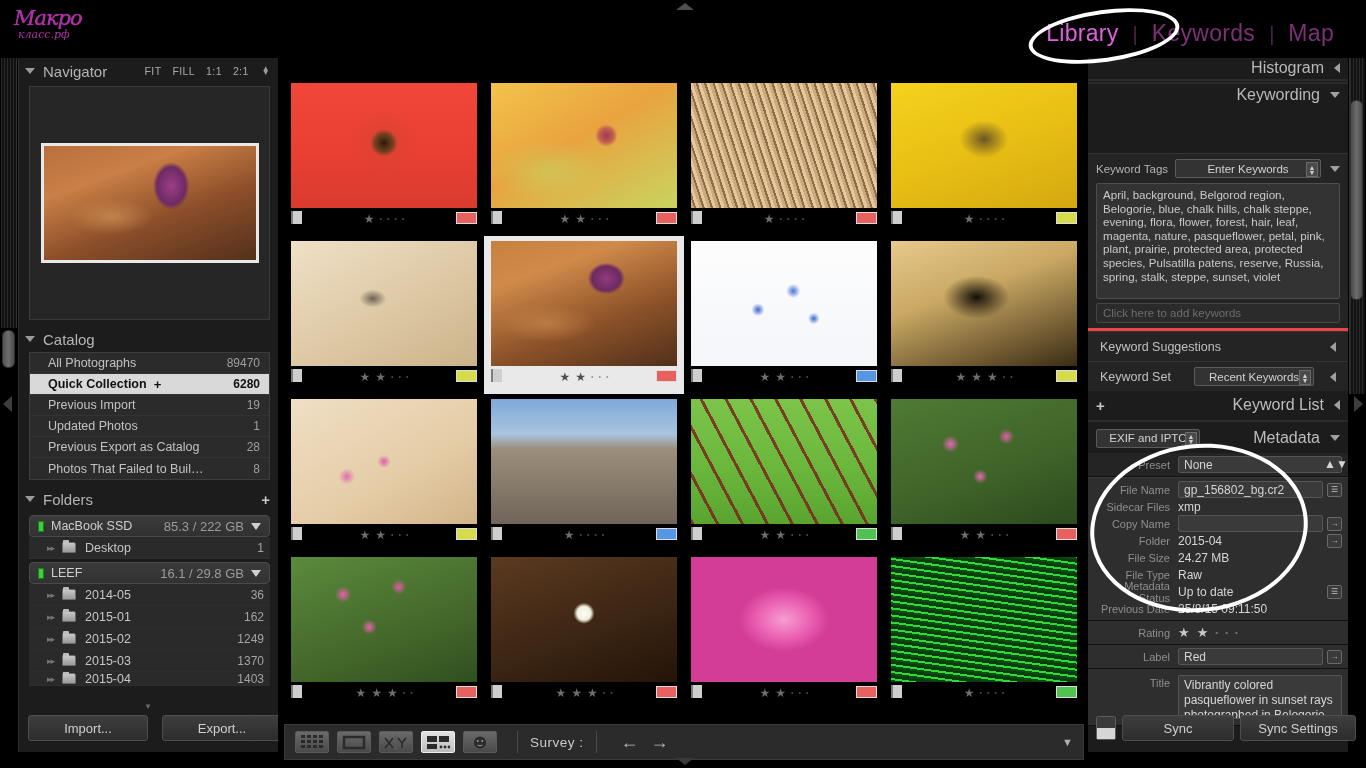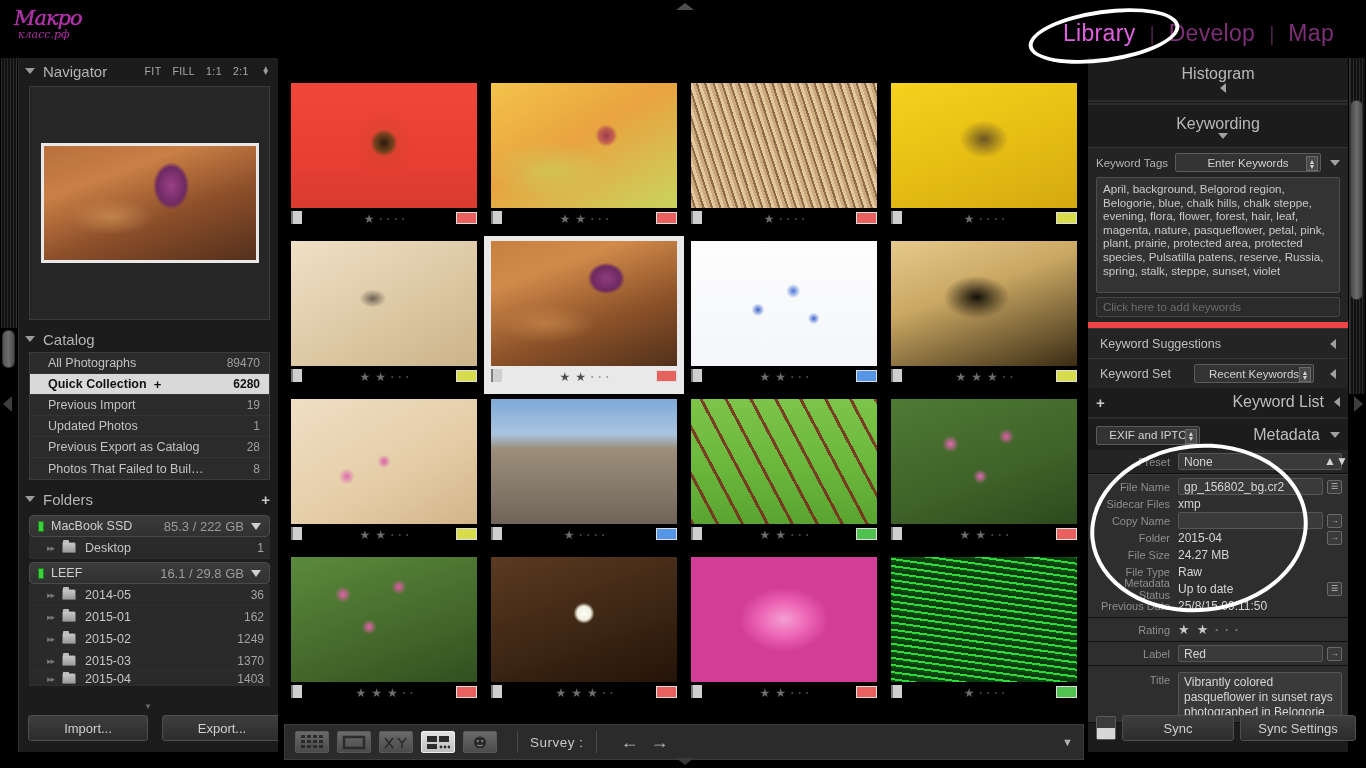--- a/index.html
+++ b/index.html
@@ -114,29 +114,29 @@
   
   .rightpanel{position:absolute;left:1088px;top:58px;width:260px;height:694px;background:#1c1c1c;}
   .rp-gutter{position:absolute;left:1348px;top:58px;width:18px;height:694px;background:#000;}
   .rp-grip{position:absolute;left:1349px;top:58px;width:16px;height:336px;
      background:repeating-linear-gradient(90deg,#2a2a2a 0 1px,#111 1px 3px);border-left:1px solid #333;}
   .rp-scroll{position:absolute;left:1350px;top:100px;width:13px;height:200px;border-radius:6px;
      background:linear-gradient(90deg,#4a4a4a,#6d6d6d,#4a4a4a);border:1px solid #333;}
   .rp-arrow{position:absolute;left:1354px;top:396px;width:0;height:0;
      border-top:8px solid transparent;border-bottom:8px solid transparent;border-left:9px solid #3d3d3d;}
 
-  .rhdr{display:flex;align-items:center;justify-content:center;height:41px;padding:0 8px;color:#b4b4b4;flex-direction:column;}
+  .rhdr{display:flex;align-items:center;justify-content:flex-end;height:20px;padding:0 8px;color:#b4b4b4;}
   .rhdr .rt{font-size:16px;color:#b9b9b9;}
   .ltri{width:0;height:0;border-top:5px solid transparent;border-bottom:5px solid transparent;
         border-right:6px solid #a0a0a0;margin-left:10px;}
   .dtri{width:0;height:0;border-left:5px solid transparent;border-right:5px solid transparent;
         border-top:6px solid #a0a0a0;margin-left:10px;}
   .hsep{height:2px;background:#000;border-top:1px solid #2b2b2b;border-bottom:1px solid #2b2b2b;margin:1px 0;}
 
-  .kwbox{background:#242424;border-top:1px solid #333;border-bottom:6px solid #ef4444;padding:5px 8px;}
+  .kwbox{background:#242424;border-top:1px solid #333;border-bottom:3px solid #ef4444;padding:5px 8px;margin-top:48px;}
   .kwrow{display:flex;align-items:center;gap:7px;margin-bottom:5px;}
   .kwlbl{font-size:11.5px;color:#b4b4b4;}
   .combo{flex:1;display:flex;align-items:center;justify-content:center;height:19px;background:#333;
          border:1px solid #5b5b5b;border-radius:2px;font-size:11.5px;color:#d2d2d2;position:relative;}
   .combo .st{position:absolute;right:2px;top:2px;width:12px;height:15px;background:#4a4a4a;border:1px solid #6a6a6a;
        display:flex;flex-direction:column;align-items:center;justify-content:center;line-height:5px;font-size:7px;color:#d0d0d0;}
   .kwtext{background:#333;border:1px solid #4d4d4d;border-radius:2px;padding:4px 6px;font-size:11.6px;
      color:#c9c9c9;line-height:13.6px;min-height:116px;}
   .kwinput{margin-top:4px;background:#2b2b2b;border:1px solid #454545;border-radius:2px;padding:3px 6px;
      font-size:11.5px;color:#6d6d6d;}
@@ -183,21 +183,21 @@
 
   <div class="topbar">
     <div class="logo">
       <span class="l1">Макро</span>
       <span class="l2">класс.рф</span>
     </div>
     <div class="topcollapse"></div>
     <div class="modulepicker">
       <span class="module active">Library</span>
       <span class="msep">|</span>
-      <span class="module">Develop</span>
+      <span class="module">Keywords</span>
       <span class="msep">|</span>
       <span class="module">Map</span>
     </div>
   </div>
 
   <div class="lp-gutter"></div>
   <div class="lp-grip"></div>
   <div class="lp-scroll"></div>
   <div class="lp-arrow"></div>
 

